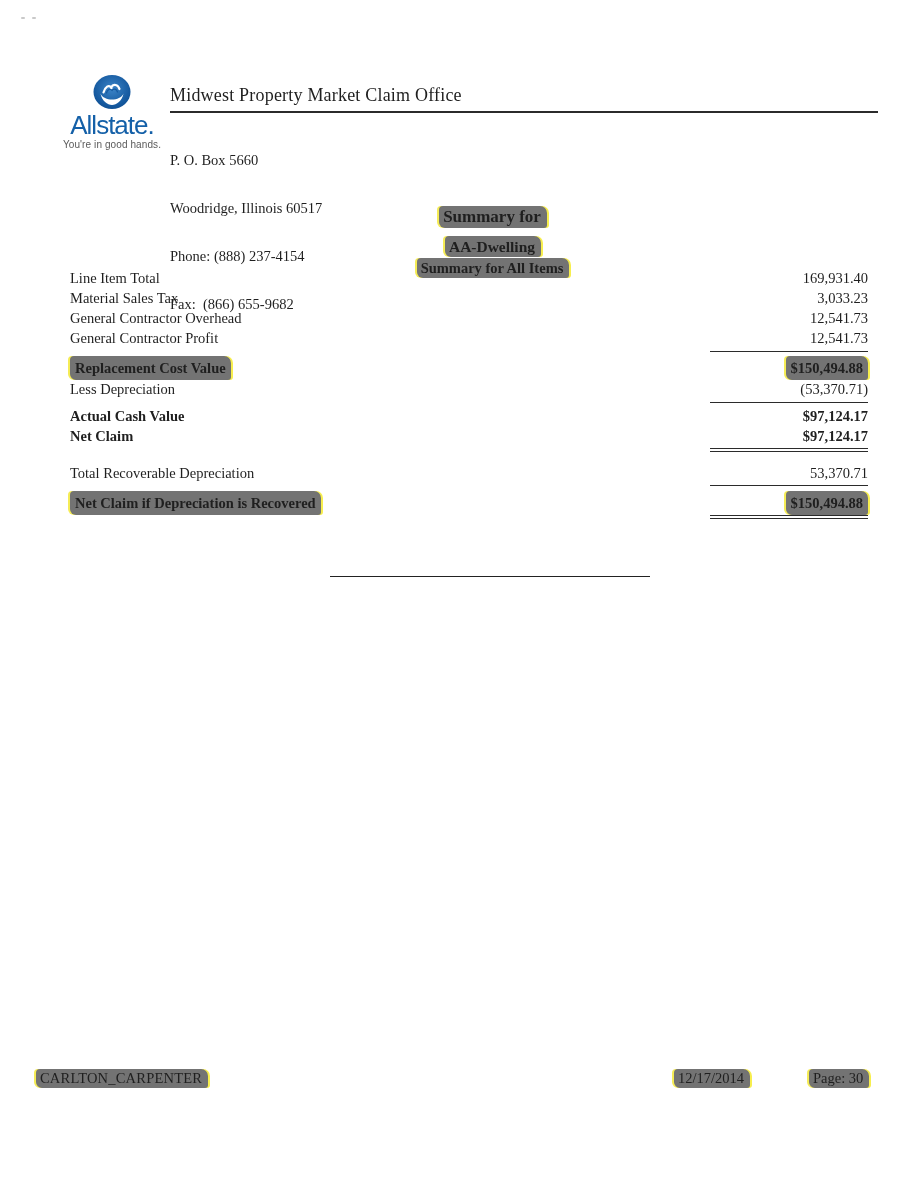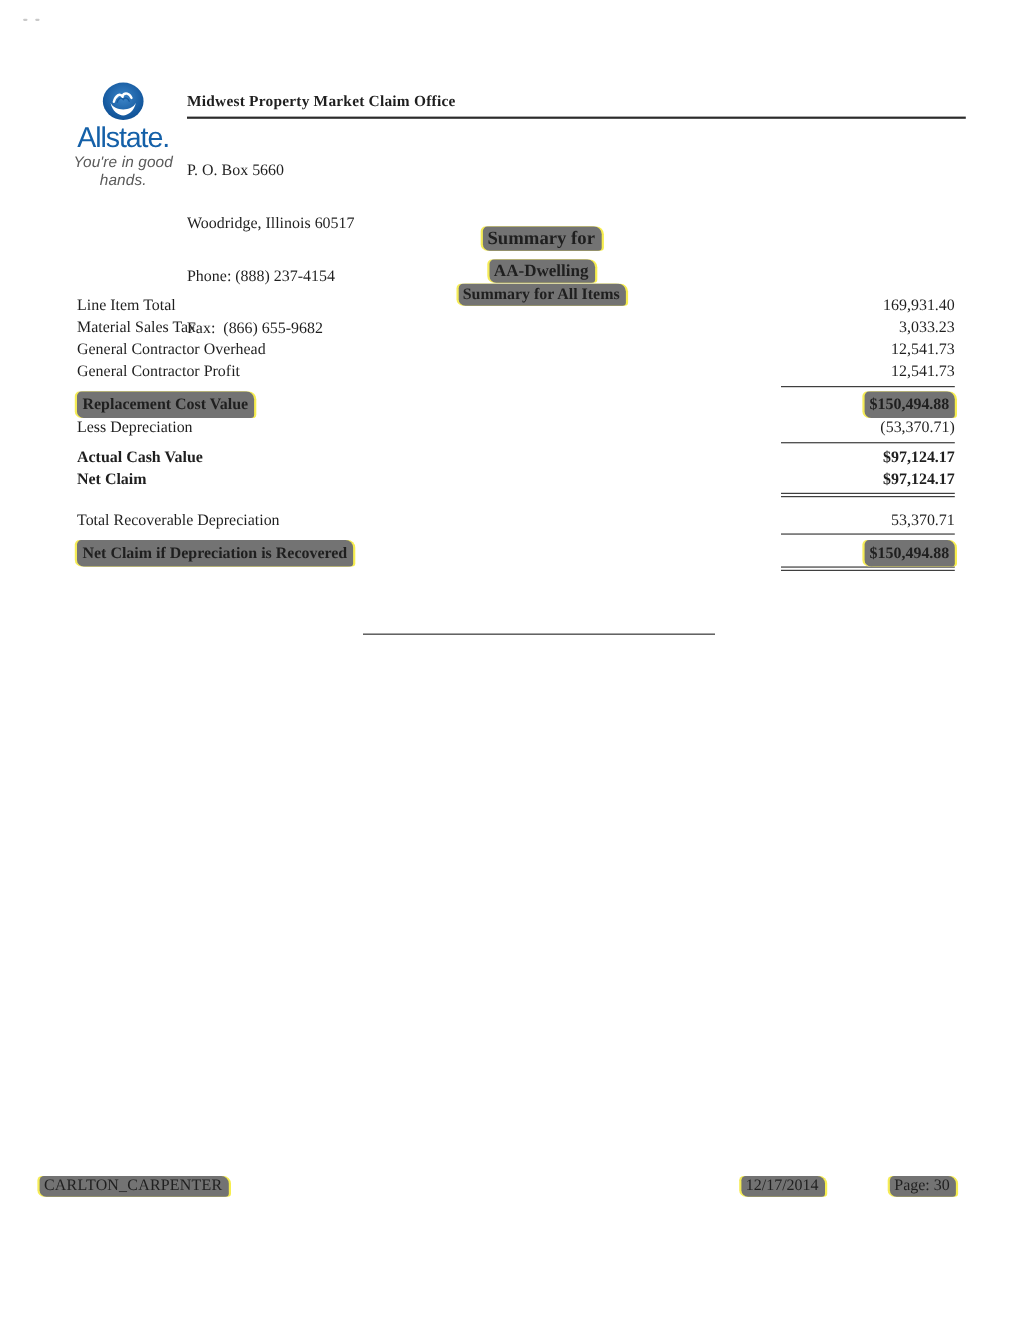--- a/index.html
+++ b/index.html
@@ -22,25 +22,25 @@
     text-align:center;
   }
   .logo-circle { display:block; margin:0 auto 2px auto; }
   .brand-name {
     font-family:"Liberation Sans", sans-serif;
     font-weight:normal; font-size:26px; letter-spacing:-1px;
     color:#1460a8; line-height:26px;
   }
   .brand-tagline {
     font-family:"Liberation Sans", sans-serif;
-    font-size:14px; color:#5a5a5a; margin-top:1px; letter-spacing:.1px;font-style:italic;
+    font-size:10px; color:#5a5a5a; margin-top:1px; letter-spacing:.1px;
   }
 
   .header-text { position:absolute; left:170px; top:85px; width:710px; }
-  .office-title { font-size:14px; font-weight:bold; letter-spacing:.2px; }
+  .office-title { font-size:18px; font-weight:normal; letter-spacing:.2px; }
   .header-rule { border:none; border-top:2.2px solid #2b2b2b; margin-top:5px; width:708px; }
   .address { margin-top:7px; font-size:14.5px; line-height:16px; white-space:pre-wrap; }
   .address div { margin-bottom:0px; }
 
   
   .hl {
     background:#737373;
     display:inline-block;
     padding:1px 6px 1px 4px;
     border-radius:4px 7px 3px 6px;

